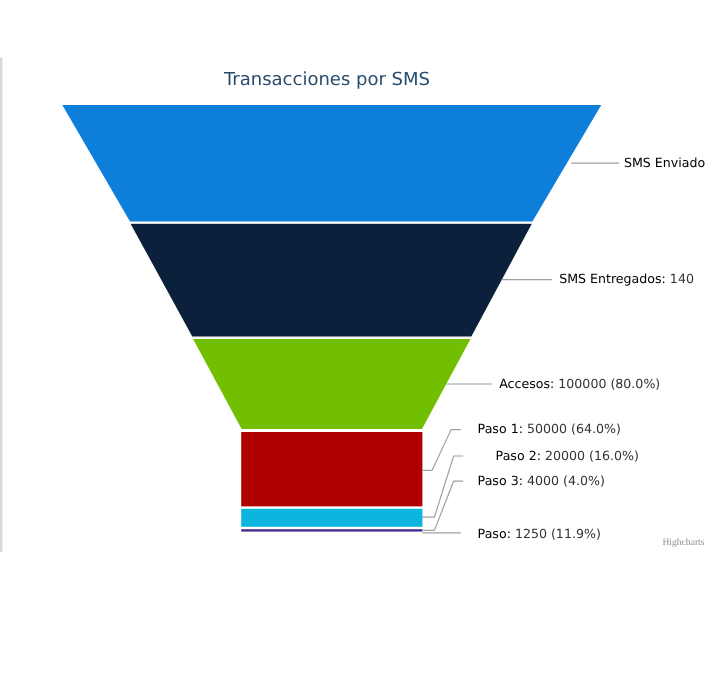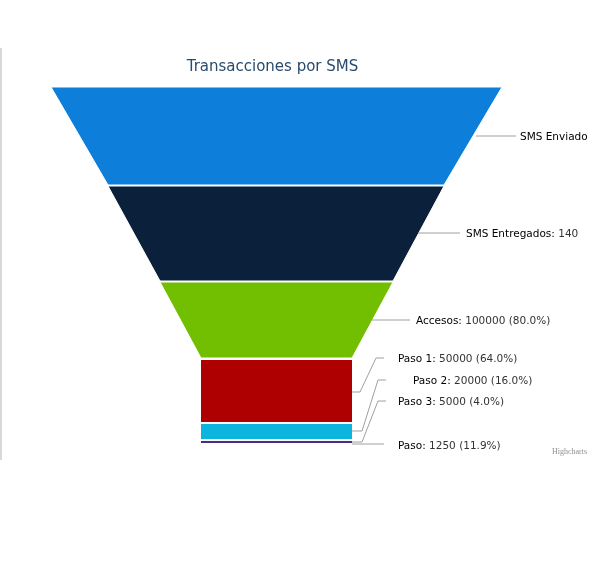--- a/index.html
+++ b/index.html
@@ -52,19 +52,19 @@
 <div class="lbl" style="left:416px; top:314px;">
   <b>Accesos:</b><span> 100000 (80.0%)</span>
 </div>
 <div class="lbl" style="left:398px; top:352px;">
   <b>Paso 1:</b><span> 50000 (64.0%)</span>
 </div>
 <div class="lbl" style="left:398px; top:374px;margin-left:15px;">
   <b>Paso 2:</b><span> 20000 (16.0%)</span>
 </div>
 <div class="lbl" style="left:398px; top:395px;">
-  <b>Paso 3:</b><span> 5000 (4.0%)</span>
+  <b>Paso 3:</b><span> 4000 (4.0%)</span>
 </div>
 <div class="lbl" style="left:398px; top:439px;">
   <b>Paso:</b><span> 1250 (11.9%)</span>
 </div>
 
 <div class="credits">Highcharts</div>
 
 </body></html>

